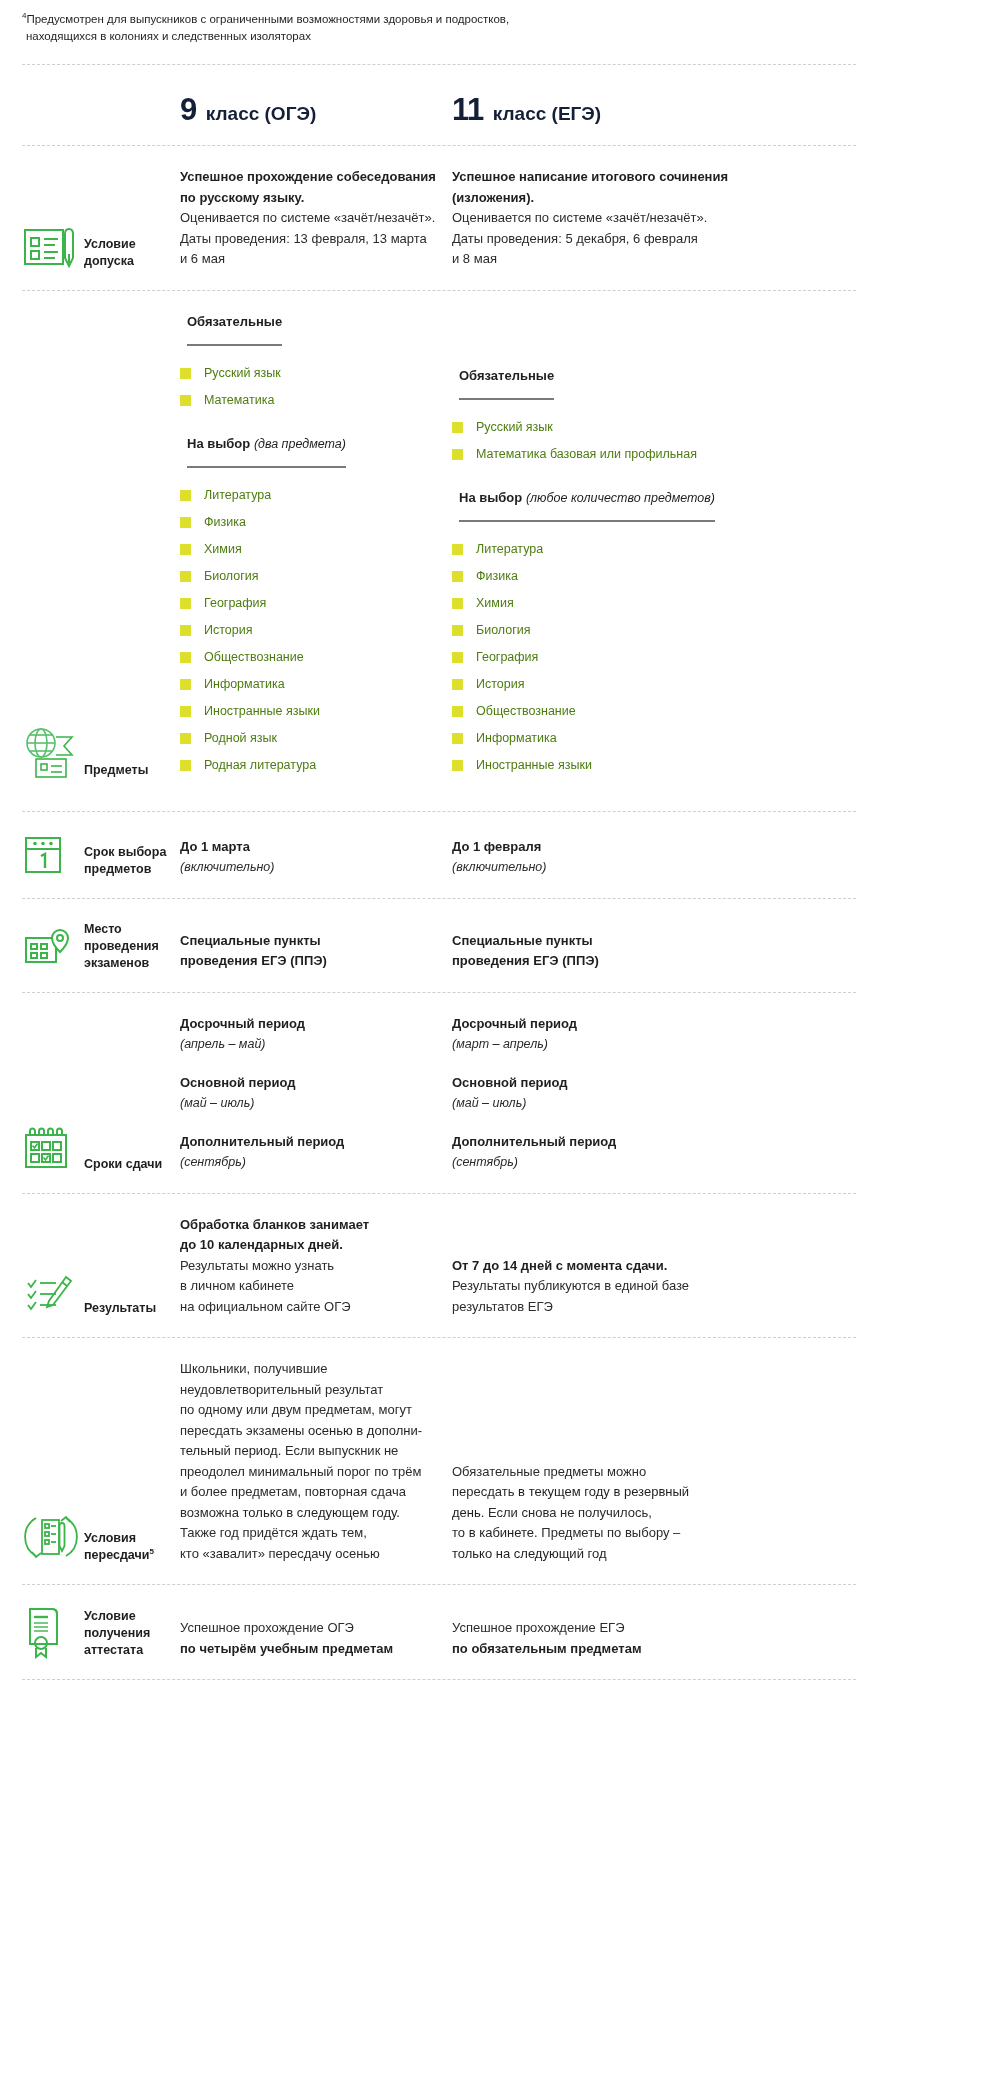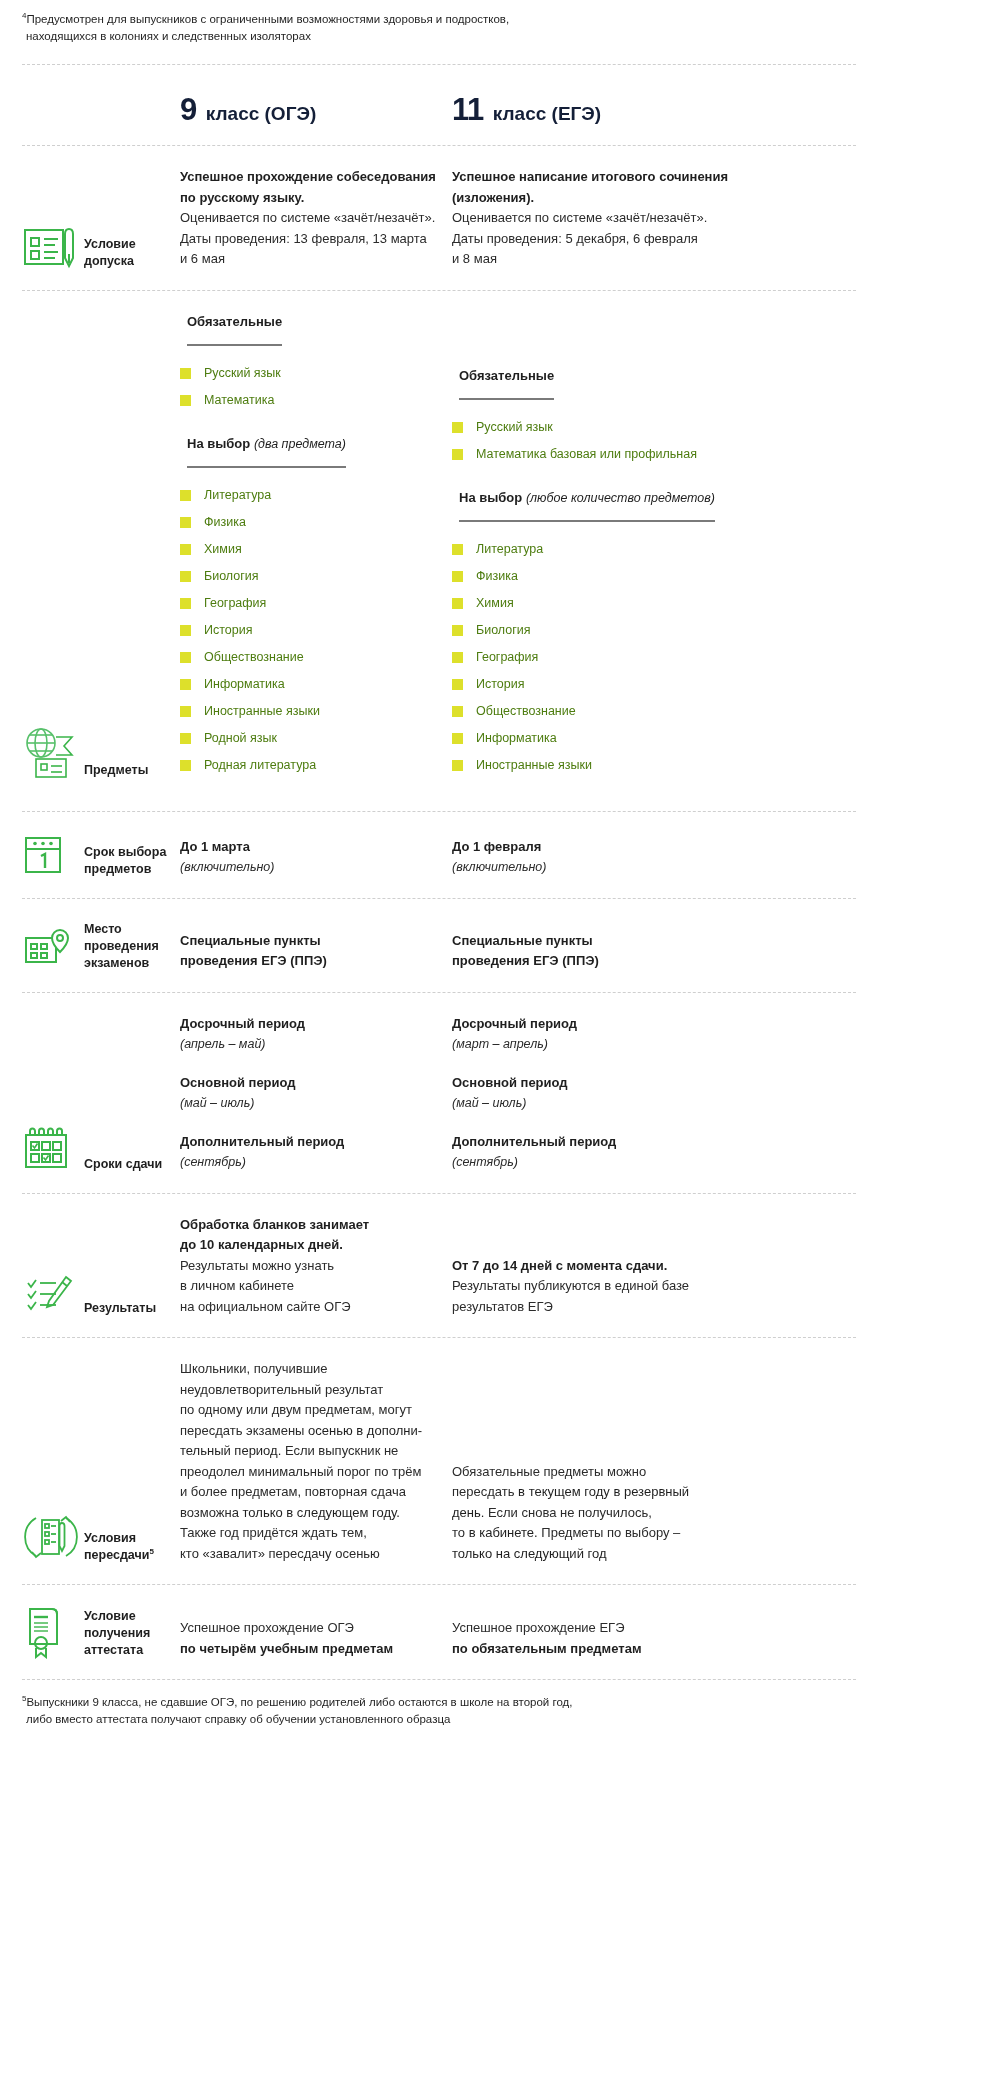--- a/index.html
+++ b/index.html
@@ -562,19 +562,15 @@
       <div class="b">по четырём учебным предметам</div>
     </div>
     <div class="col c2">
       <div class="t">Успешное прохождение ЕГЭ</div>
       <div class="b">по обязательным предметам</div>
     </div>
   </div>
 
   <div class="dashed"></div>
 
-  <div class="footnote" style="padding-top:14px;">
-    <span class="sup">5</span><span>Выпускники 9 класса, не сдавшие ОГЭ, по решению родителей либо остаются в школе на второй год,</span>
-    <span class="ln2">либо вместо аттестата получают справку об обучении установленного образца</span>
-  </div>
 
   <div class="spacer-bottom"></div>
 </div>
 
 </body></html>

